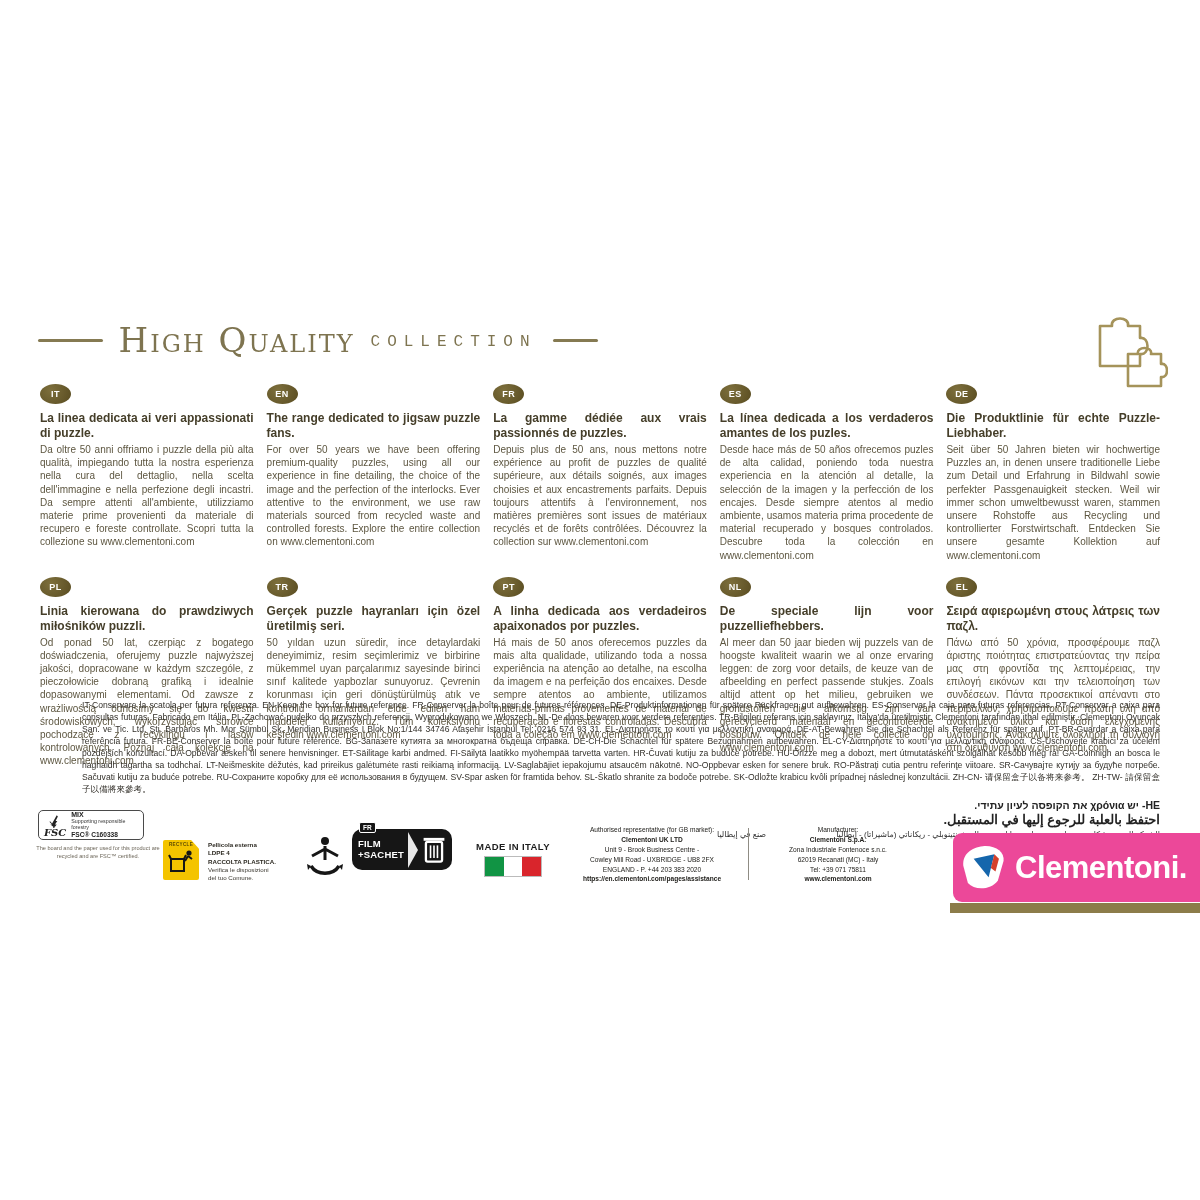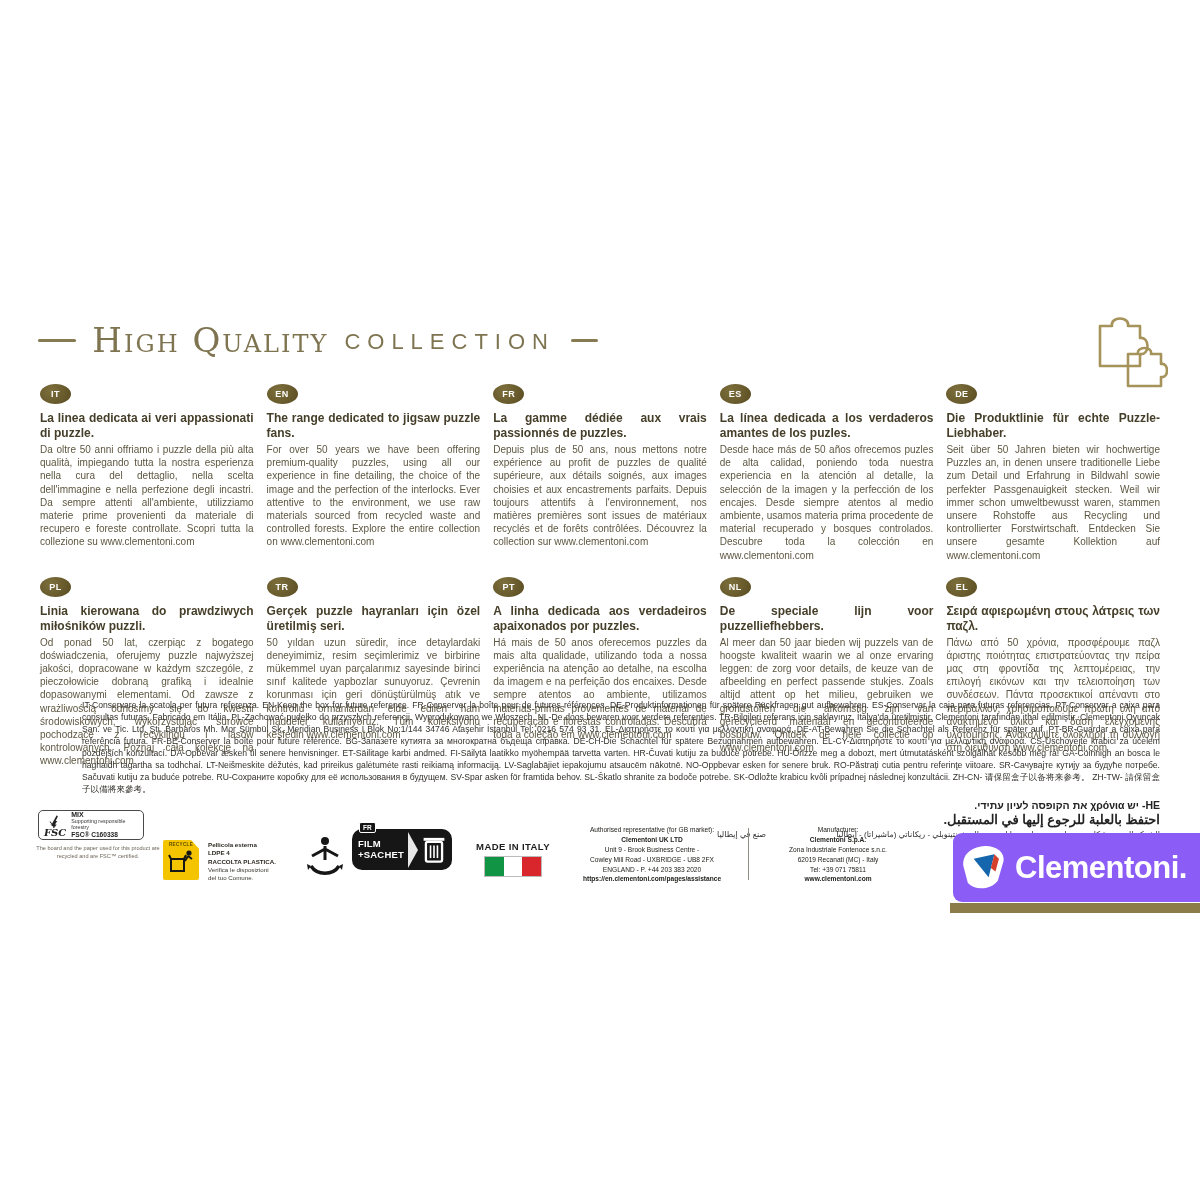--- a/index.html
+++ b/index.html
@@ -6,21 +6,21 @@
   body{
     width:1200px;height:1200px;position:relative;background:#ffffff;
     font-family:"Liberation Sans", sans-serif;color:#3f3a2c;overflow:hidden;
   }
   
   .hq-title{position:absolute;left:38px;top:320px;width:560px;display:flex;align-items:center;gap:16px;}
   .hq-rule{height:3px;background:#857a52;border-radius:2px;}
   .hq-rule.l{width:88px;} .hq-rule.r{width:62px;}
   .hq-main{font-family:"DejaVu Serif", serif;font-variant:small-caps;font-size:34px;
            color:#7e7450;letter-spacing:2px;white-space:nowrap;}
-  .hq-sub{font-family:Liberation Sans, sans-serif;font-size:22px;color:#7e7450;
+  .hq-sub{font-family:Liberation Mono, monospace;font-size:16px;color:#7e7450;
           letter-spacing:7px;white-space:nowrap;padding-top:4px;}
   .puzzle-icon{position:absolute;right:32px;top:308px;}
   
   .lang-grid{position:absolute;left:40px;right:40px;top:383px;display:grid;
              grid-template-columns:repeat(5,1fr);column-gap:13px;row-gap:14px;}
   .badge{display:inline-flex;align-items:center;justify-content:center;width:31px;height:20px;
          border-radius:50%;background:radial-gradient(circle at 35% 30%,#7d6f3c,#584b20);
          color:#fff;font-size:9px;font-weight:bold;letter-spacing:.5px;margin-bottom:7px;}
   .lang-head{font-size:12px;font-weight:bold;color:#453e29;line-height:1.25;margin-bottom:2px;text-align:justify;}
   .lang-body{font-size:10px;color:#5d5640;line-height:1.32;text-align:justify;}
@@ -57,21 +57,21 @@
              border-left:10px solid #fff;opacity:.9;}
   .miy{position:absolute;left:473px;top:841px;width:80px;text-align:center;}
   .miy-text{font-size:9.5px;font-weight:bold;letter-spacing:.4px;color:#1d1d1d;white-space:nowrap;}
   .flag{margin:4px auto 0;width:58px;height:21px;display:flex;border:1px solid #bbb;box-sizing:border-box;}
   .flag div{flex:1;}
   .addr{position:absolute;top:825px;font-size:6.6px;line-height:1.5;color:#23221e;text-align:center;}
   .addr .b{font-weight:bold;}
   .addr-gb{left:568px;width:168px;}
   .addr-mf{left:768px;width:140px;}
   .addr-div{position:absolute;left:748px;top:828px;width:1px;height:52px;background:#8f8c84;}
-  .logo{position:absolute;left:953px;top:833px;right:0;height:69px;background:#8b5cf6;
+  .logo{position:absolute;left:953px;top:833px;right:0;height:69px;background:#ec4899;
         border-radius:9px 0 0 9px;display:flex;align-items:center;gap:8px;padding-left:8px;}
   .logo-text{color:#fff;font-size:31px;font-weight:bold;letter-spacing:-.5px;
              font-family:"Liberation Sans", sans-serif;}
   .logo-bar{position:absolute;left:950px;top:903px;right:0;height:10px;background:#8c7c4a;}
 </style>
 </head>
 <body>
 
 <div class="hq-title">
   <span class="hq-rule l"></span>

